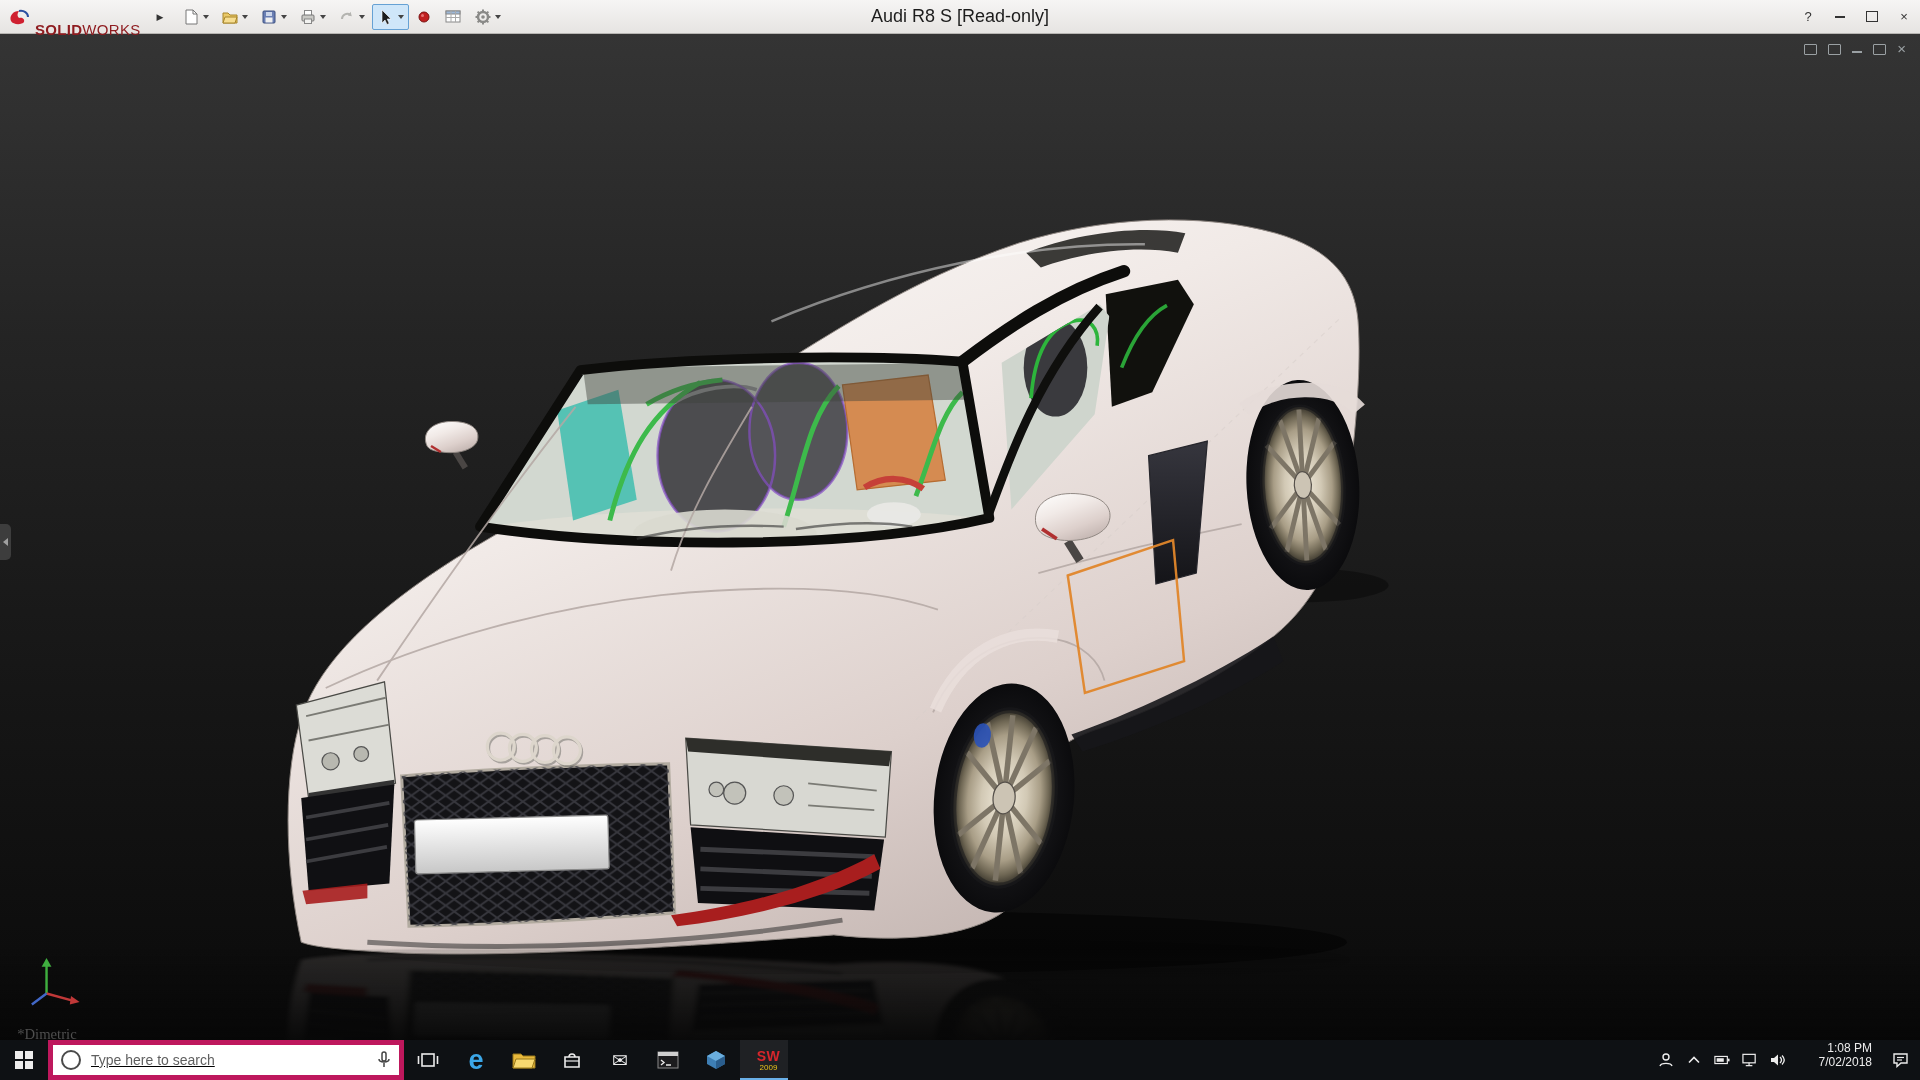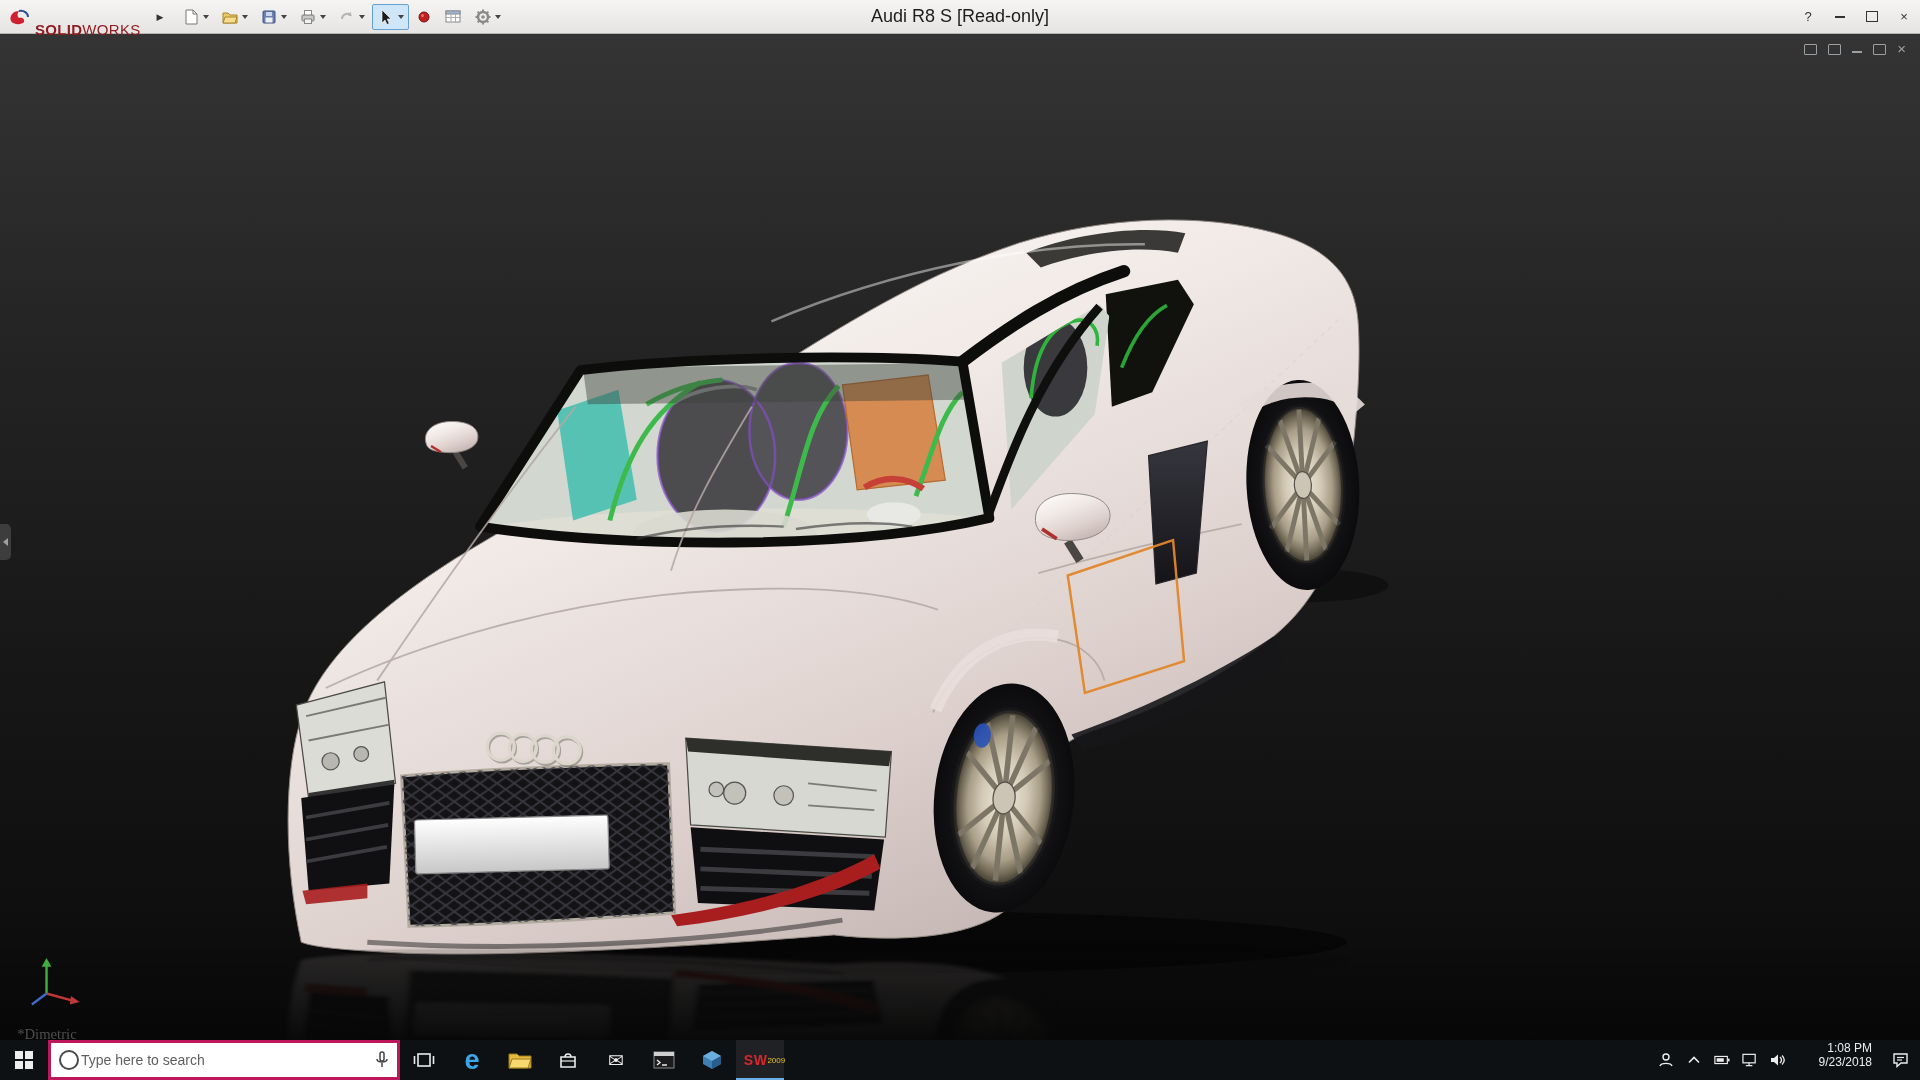--- a/index.html
+++ b/index.html
@@ -42,28 +42,28 @@
   .panel-tab .tri{width:0;height:0;border-top:4px solid transparent;border-bottom:4px solid transparent;
     border-right:5px solid #a0a0a0;}
 
   
   .taskbar{position:absolute;left:0;right:0;bottom:0;height:40px;background:#0e1114;
     display:flex;align-items:stretch;z-index:20;}
   .tb-cell{width:48px;display:flex;align-items:center;justify-content:center;background:none;border:0;position:relative;}
   .tb-cell.running{box-shadow:inset 0 -2px 0 #6ab0e8;background:rgba(255,255,255,.07);}
   .winlogo{display:grid;grid-template-columns:8px 8px;grid-template-rows:8px 8px;gap:2px;}
   .winlogo span{background:#ededed;display:block;}
-  .searchbox{width:330px;background:#ffffff;display:flex;align-items:center;padding:0 8px;border:3px solid #be185d;}
+  .searchbox{width:330px;background:#ffffff;display:flex;align-items:center;gap:8px;padding:0 8px;border:5px solid #be185d;text-decoration:underline;}
   .cortana{width:16px;height:16px;border:2px solid #4a4a4a;border-radius:50%;flex:0 0 auto;}
   .searchbox input{flex:1;border:0;outline:none;font-size:14px;color:#333;
     font-family:"Liberation Sans",sans-serif;background:transparent;}
   .searchbox input::placeholder{color:#5f5f5f;opacity:1;}
   .edge-e{font-size:27px;font-weight:700;color:#3ba7e8;line-height:1;}
   .mailglyph{font-size:19px;color:#ececec;line-height:1;}
-  .sw-badge{display:flex;align-items:center;line-height:1;margin-left:9px;}
+  .sw-badge{display:flex;flex-direction:column;align-items:center;line-height:1;margin-left:9px;}
   .sw-badge .sw1{color:#d8262c;font-weight:700;font-size:14px;letter-spacing:.5px;}
   .sw-badge .sw2{color:#e8c21a;font-size:8px;margin-top:1px;}
   .tray{margin-left:auto;display:flex;align-items:flex-start;}
   .tray-ic{width:28px;height:40px;display:flex;align-items:center;justify-content:center;border:0;background:none;}
   .clock{width:88px;display:flex;flex-direction:column;align-items:flex-end;justify-content:center;
     color:#ededed;font-size:12px;line-height:14px;padding-right:8px;border:0;background:none;}
   .action{width:40px;}
 </style>
 </head>
 <body>
@@ -492,21 +492,21 @@
       </svg>
     </button>
     <button class="tray-ic">
       <svg width="16" height="14" viewBox="0 0 16 14">
         <polygon points="1,5 4,5 8,1.5 8,12.5 4,9 1,9" fill="#ececec"></polygon>
         <path d="M10,4 C12,6 12,8 10,10 M12,2.5 C15,5.5 15,8.5 12,11.5" fill="none" stroke="#ececec" stroke-width="1.3"></path>
       </svg>
     </button>
     <button class="clock">
       <span>1:08 PM</span>
-      <span>9/23/2018</span>
+      <span>7/02/2018</span>
     </button>
     <button class="tray-ic action">
       <svg width="17" height="16" viewBox="0 0 17 16">
         <path d="M2,2 H15 V11 H9 L5,14.5 V11 H2 Z" fill="none" stroke="#ececec" stroke-width="1.4"></path>
         <line x1="5" y1="5.5" x2="12" y2="5.5" stroke="#ececec" stroke-width="1.2"></line>
         <line x1="5" y1="8" x2="10" y2="8" stroke="#ececec" stroke-width="1.2"></line>
       </svg>
     </button>
   </div>
 </div>

